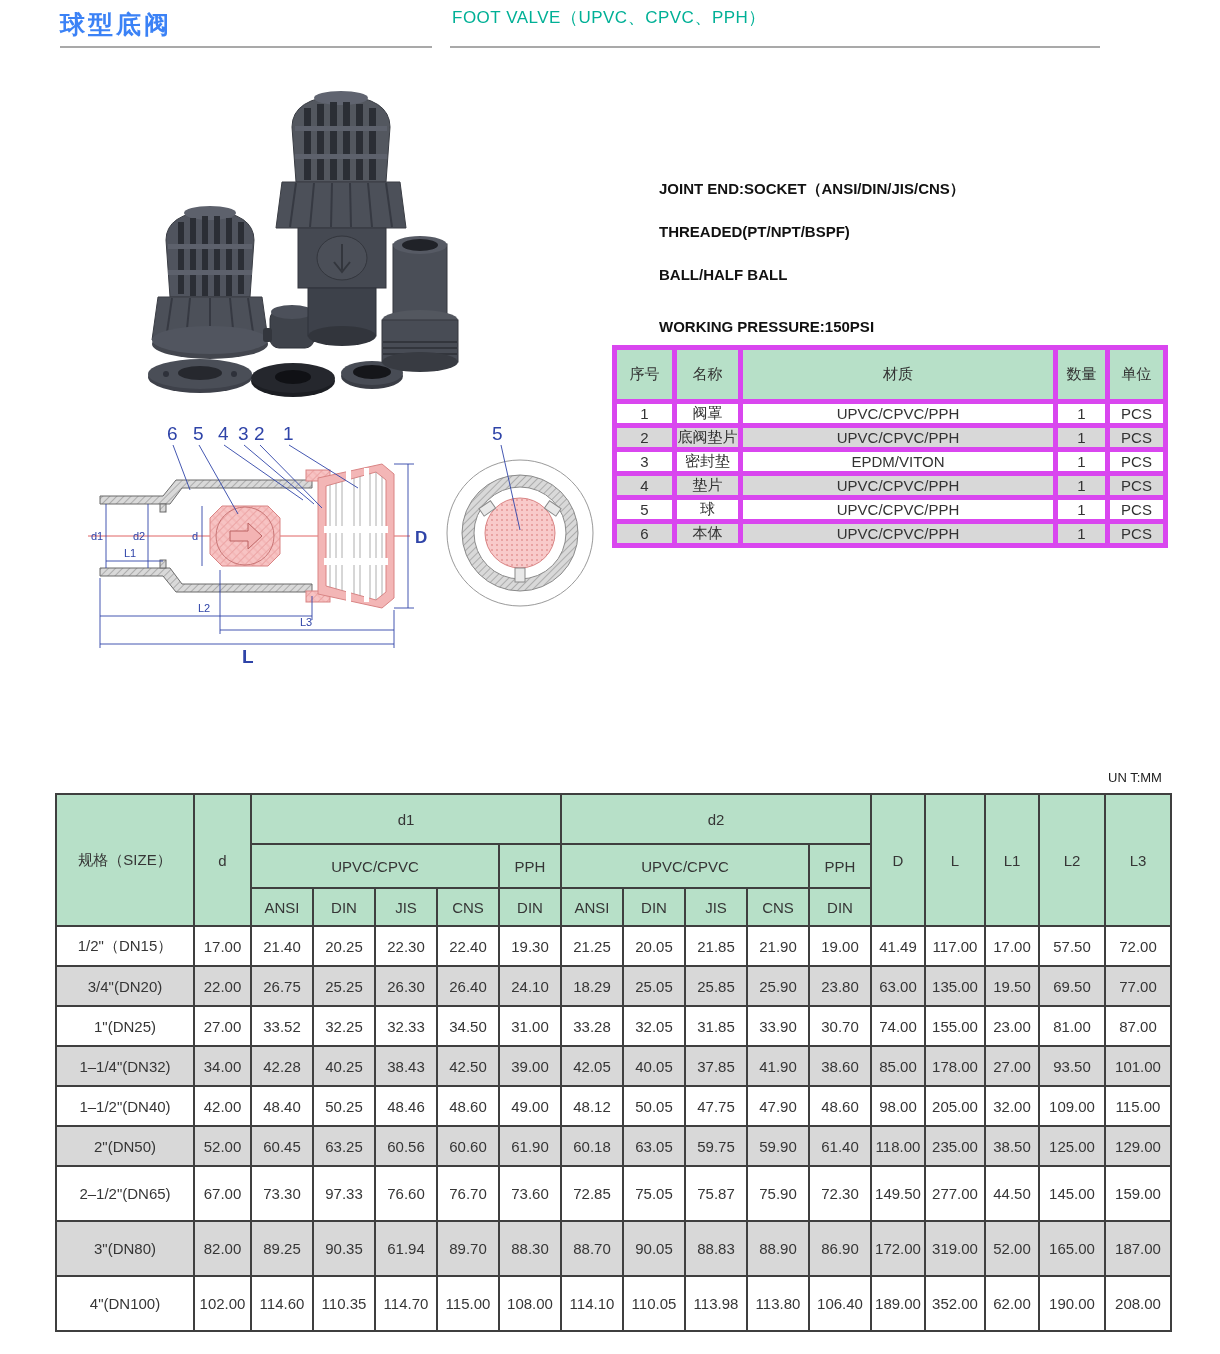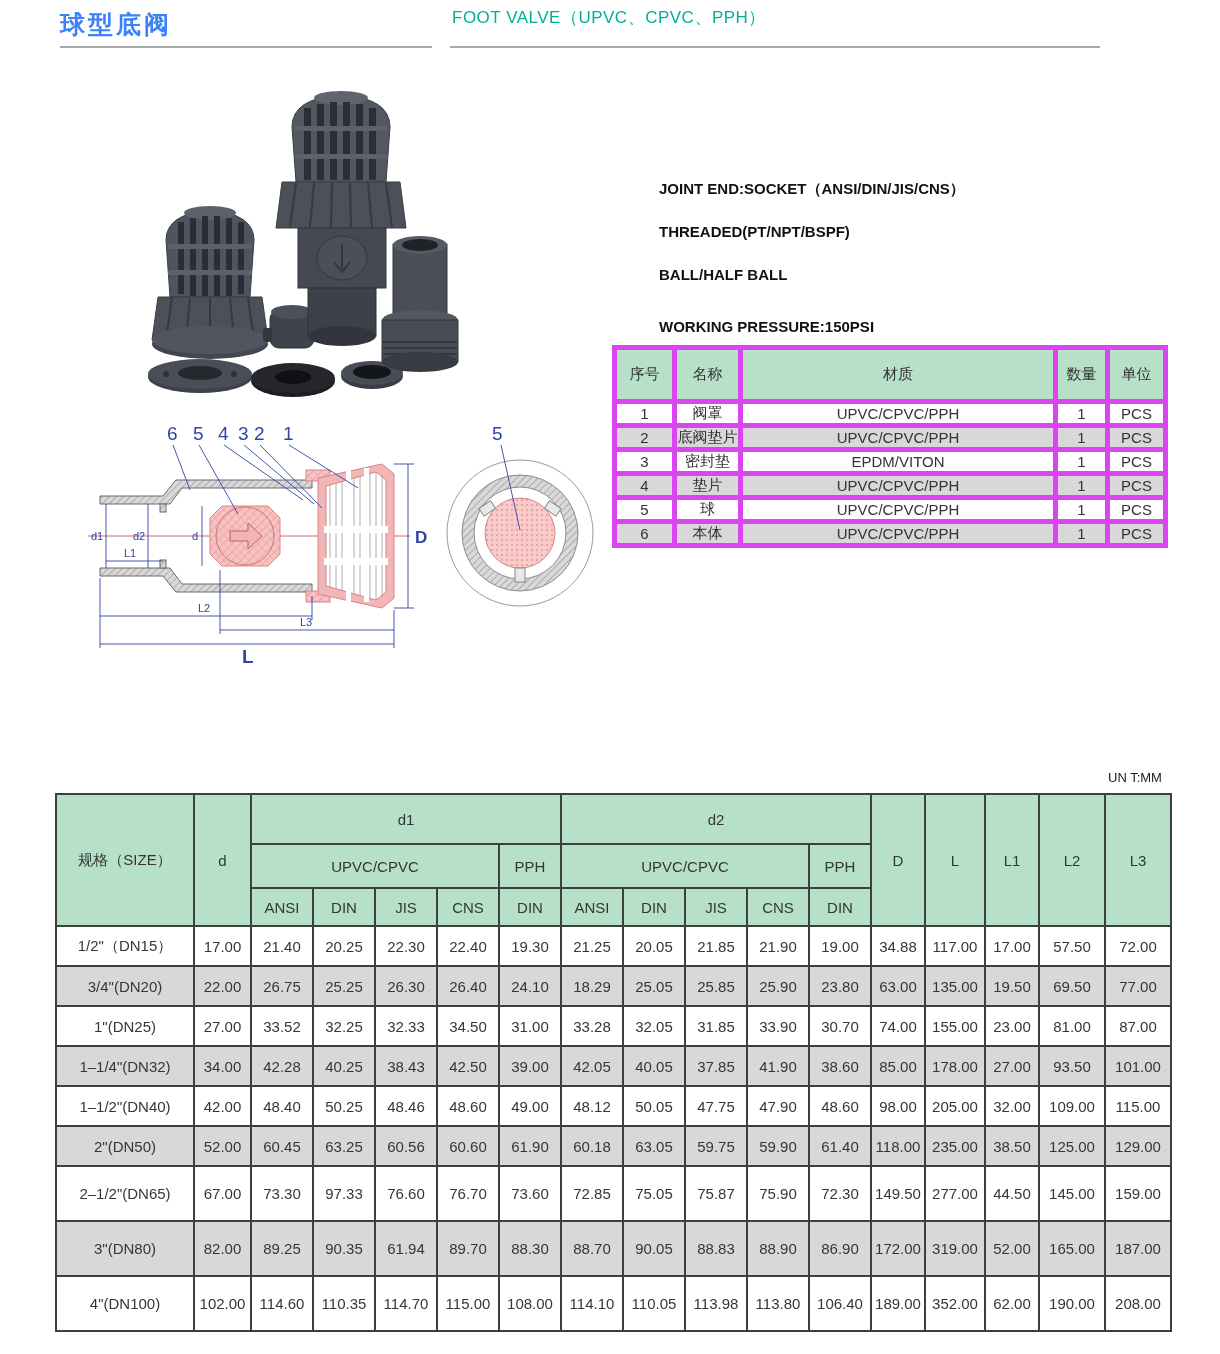--- a/index.html
+++ b/index.html
@@ -397,21 +397,21 @@
           <td>21.40</td>
           <td>20.25</td>
           <td>22.30</td>
           <td>22.40</td>
           <td>19.30</td>
           <td>21.25</td>
           <td>20.05</td>
           <td>21.85</td>
           <td>21.90</td>
           <td>19.00</td>
-          <td>34.88</td>
+          <td>41.49</td>
           <td>117.00</td>
           <td>17.00</td>
           <td>57.50</td>
           <td>72.00</td>
         </tr>
         <tr class="alt">
           <td>3/4"(DN20)</td>
           <td>22.00</td>
           <td>26.75</td>
           <td>25.25</td>

